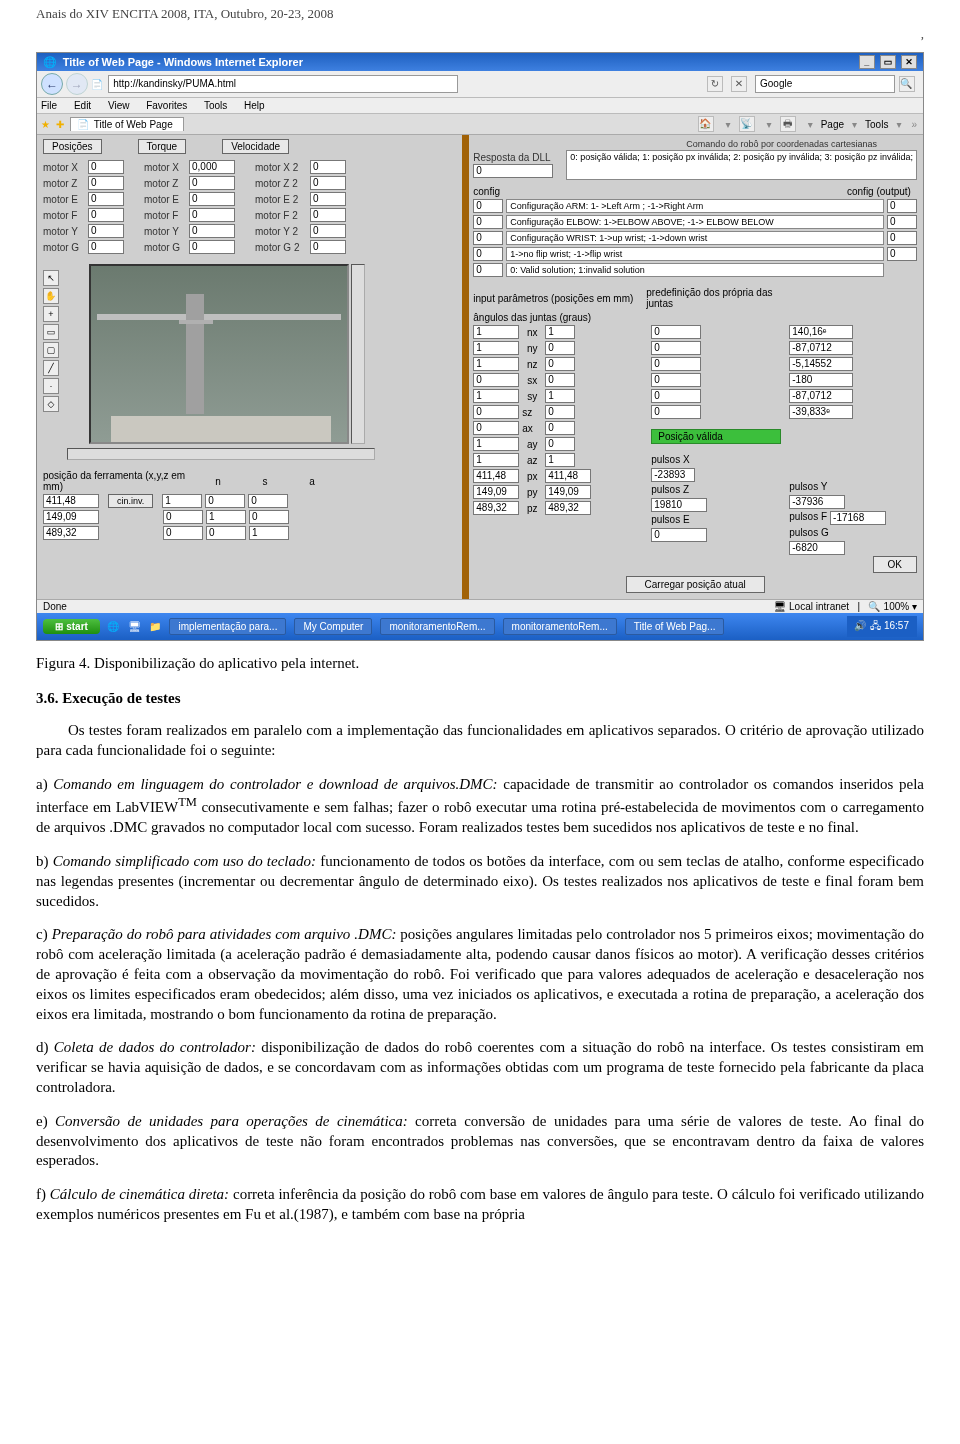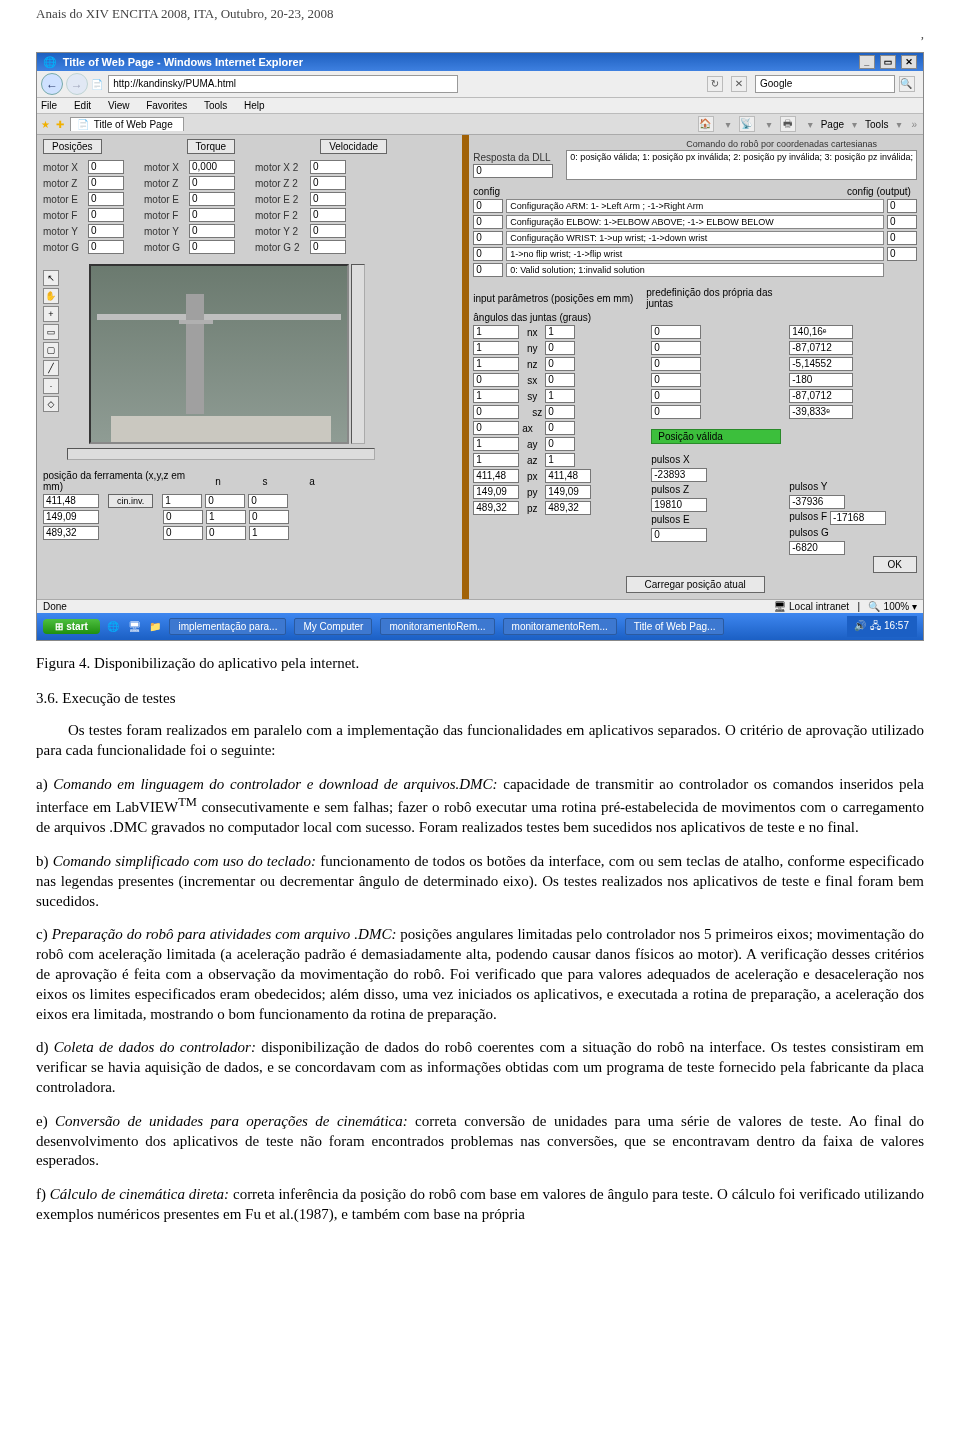--- a/index.html
+++ b/index.html
@@ -32,21 +32,21 @@
   .glabel { font-size:10px; color:#333; margin-bottom:1px; }
   .statusbar { display:flex; justify-content:space-between; background:#eee; border-top:1px solid #aaa; padding:1px 6px; font-size:10px; }
   .taskbar { background:linear-gradient(#3e87f0,#1b5fc4); padding:3px 6px; color:#fff; display:flex; align-items:center; gap:8px; font-size:10px; }
   .task { background:#3d78d0; border:1px solid #2a5aa0; padding:2px 8px; border-radius:2px; display:inline-block;}
   .start { background:linear-gradient(#4dbf3f,#1f8f10); padding:2px 12px; border-radius:4px; font-weight:bold;}
   .sys { margin-left:auto; background:#1b5fc4; padding:2px 8px;}
   .rightbox { border:1px solid #888; background:#fff; height:14px; line-height:12px; font-size:9px; padding:0 3px; white-space:nowrap; overflow:hidden; }
   .green { background:#3cbf3c; border:1px solid #2a8a2a; color:#000; padding:1px 6px; font-size:10px;}
   .okbtn { background:#e8e8e8; border:1px solid #666; padding:2px 14px; font-size:10px;}
   .caption { font-size:15px; margin:6px 0 18px 0; }
-  h3.sec { font-size:15px; font-weight:normal; margin:4px 0 14px 0; }
+  h3.sec { font-size:15px; font-weight:bold; margin:4px 0 14px 0; }
   p.para { text-align: justify; margin-bottom:14px; line-height:1.32; text-indent: 32px; }
   p.para.noind { text-indent:0; }
   .nav-arrows span { display:inline-block; width:22px; height:22px; border-radius:50%; background:#cfe1ff; border:1px solid #7aa; text-align:center; line-height:20px; font-size:12px; color:#236; }
   .tb-icon { display:inline-block; width:16px; height:16px; border:1px solid #bbb; background:#eee; text-align:center; font-size:10px; line-height:14px; margin-right:4px; color:#555;}
   .star { color:#f0b000; }
   .sep { color:#888; margin:0 2px;}
 </style>
 </head>
 <body>
 
@@ -103,21 +103,21 @@
     <span>Page</span>
       <span class="sep">▾</span>
     <span>Tools</span>
       <span class="sep">▾</span>
     <span class="sep">»</span>
   </div>
 
   <div class="body-area">
 
     <div class="left-col">
-      <div class="row" style="gap:85px; margin-bottom:6px;">
+      <div class="row" style="gap:36px; margin-bottom:6px;">
         <span class="lbl-btn">Posições</span>
         <span class="lbl-btn">Torque</span>
         <span class="lbl-btn">Velocidade</span>
       </div>
       <div>
         <div id="motors">
             <div class="row">
               <span class="smlbl">motor X</span>
               <span class="smbox" style="width:36px">0</span>
               <span style="width:14px"></span>
@@ -306,21 +306,21 @@
               <span style="width:20px;text-align:center">sx</span>
               <span class="smbox" style="width:30px">0</span>
             </div>
             <div class="row">
               <span class="smbox" style="width:46px">1</span>
               <span style="width:20px;text-align:center">sy</span>
               <span class="smbox" style="width:30px">1</span>
             </div>
             <div class="row">
               <span class="smbox" style="width:46px">0</span>
-              <span style="width:20px;text-align:right">sz</span>
+              <span style="width:20px;text-align:left">sz</span>
               <span class="smbox" style="width:30px">0</span>
             </div>
             <div class="row">
               <span class="smbox" style="width:46px">0</span>
               <span style="width:20px;">ax</span>
               <span class="smbox" style="width:30px">0</span>
             </div>
             <div class="row">
               <span class="smbox" style="width:46px">1</span>
               <span style="width:20px;text-align:center">ay</span>
@@ -367,21 +367,21 @@
               <div class="row">
                 <span class="smbox" style="width:50px">0</span>
               </div>
             </div>
           <div style="height:8px"></div>
           <div class="green">Posição válida</div>
           <div style="height:10px"></div>
           <div id="pulsos-rows">
               <div class="row" style="flex-direction: column; align-items: flex-start;">
                 <span>pulsos X</span>
-                <span class="smbox" style="width:56px">-23893</span>
+                <span class="smbox" style="width:44px">-23893</span>
               </div>
               <div class="row" style="flex-direction: column; align-items: flex-start;">
                 <span>pulsos Z</span>
                 <span class="smbox" style="width:56px">19810</span>
               </div>
               <div class="row" style="flex-direction: column; align-items: flex-start;">
                 <span>pulsos E</span>
                 <span class="smbox" style="width:56px">0</span>
               </div>
             </div>

